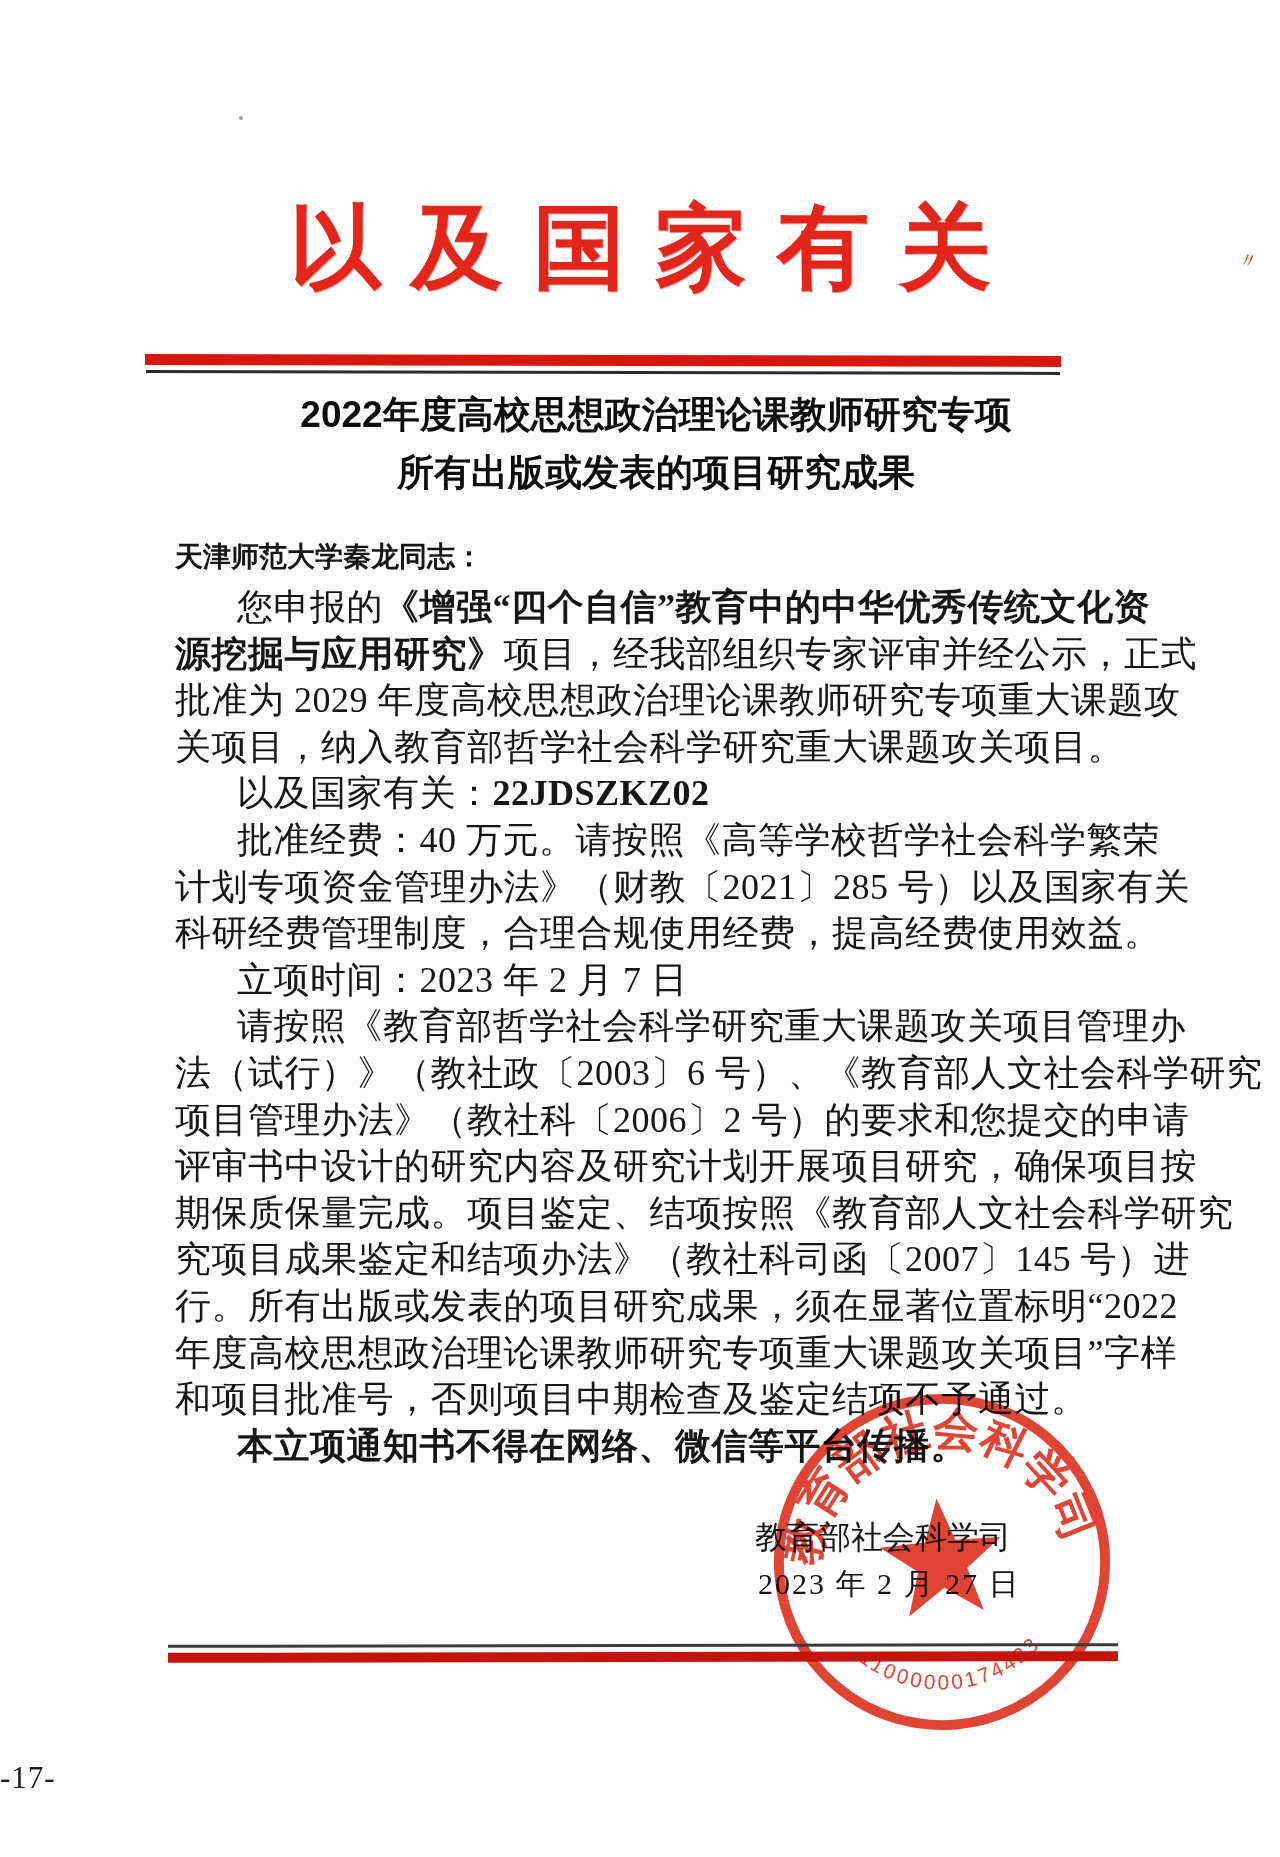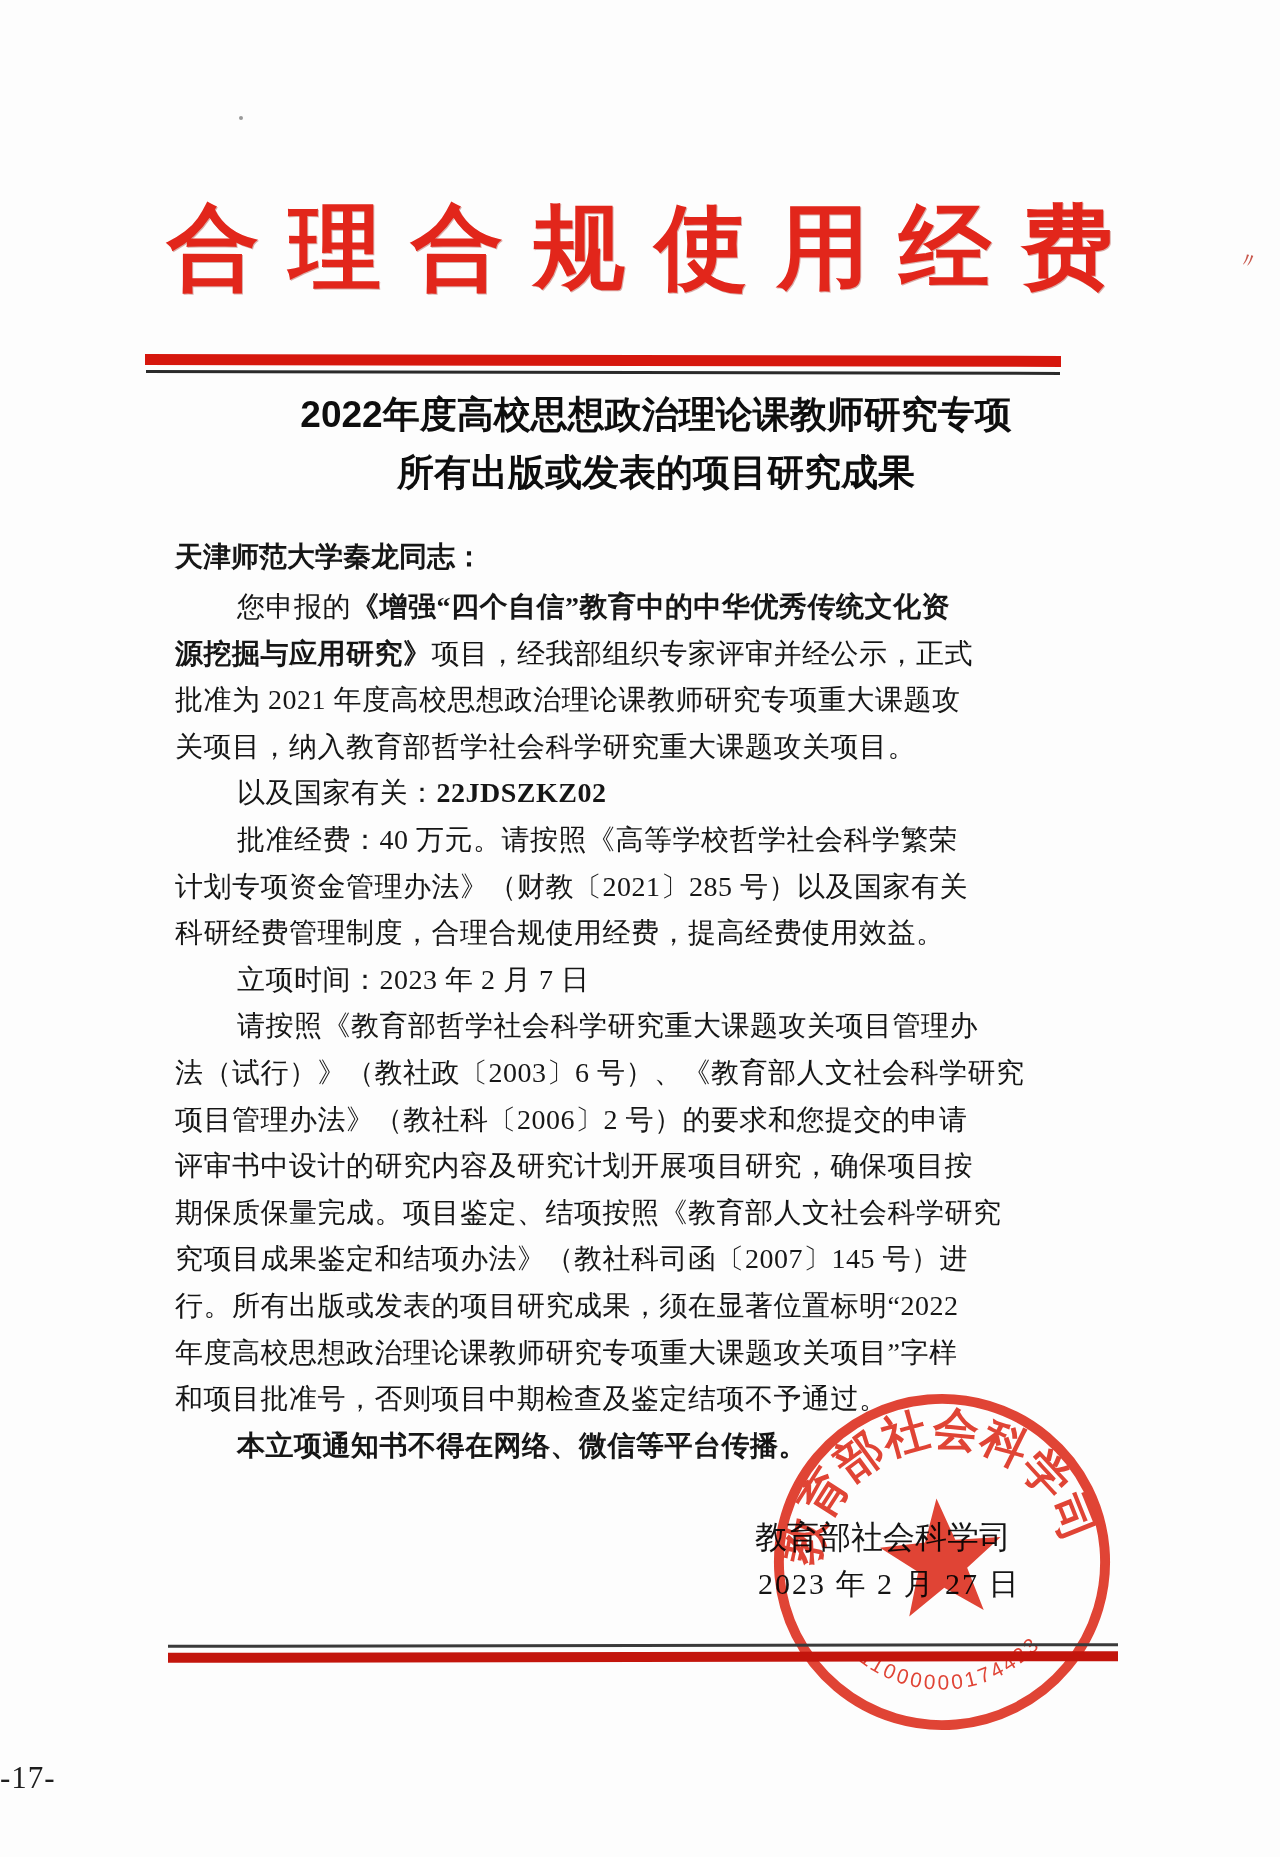--- a/index.html
+++ b/index.html
@@ -39,21 +39,21 @@
     margin-left:16px;
   }
   
   .salutation{
     position:absolute;left:175px;top:538px;
     font-size:28px;font-weight:700;
     white-space:nowrap;
   }
   .body-text{
     position:absolute;left:175px;top:584px;width:750px;
-    font-size:28px;line-height:46.6px;
+    font-size:36px;line-height:46.6px;
     letter-spacing:.5px;
     white-space:nowrap;
   }
   .bline{height:46.6px;}
   .bline.indent{padding-left:62px;}
   .bline .bold{font-weight:700;}
   
   .sig-org{
     position:absolute;left:750px;top:1516px;width:266px;
     text-align:center;font-size:32px;white-space:nowrap;color:#141414;
@@ -81,39 +81,39 @@
     position:absolute;left:1237px;top:246px;
     color:#c8584d;font-size:22px;transform:rotate(12deg);
   }
   .speck{position:absolute;left:239px;top:116px;width:4px;height:4px;border-radius:50%;background:#9a9a9a;}
 </style>
 </head>
 <body>
 
 <div class="page">
 
-  <div class="masthead">合理合规使用经费</div>
+  <div class="masthead">以及国家有关</div>
 
   <div class="rule rule-red-top"></div>
   <div class="rule rule-black-top"></div>
 
   <div class="tick-artifact">〃</div>
   <div class="speck"></div>
 
   <div class="doc-title">
     <div>2022年度高校思想政治理论课教师研究专项</div>
     <div>所有出版或发表的项目研究成果</div>
   </div>
 
   <div class="salutation">天津师范大学秦龙同志：</div>
 
   <div class="body-text" id="body-lines">
       <div class="bline indent"><span>您申报的</span><span class="bold">《增强“四个自信”教育中的中华优秀传统文化资</span></div>
       <div class="bline"><span class="bold">源挖掘与应用研究》</span><span>项目，经我部组织专家评审并经公示，正式</span></div>
-      <div class="bline"><span>批准为 2021 年度高校思想政治理论课教师研究专项重大课题攻</span></div>
+      <div class="bline"><span>批准为 2029 年度高校思想政治理论课教师研究专项重大课题攻</span></div>
       <div class="bline"><span>关项目，纳入教育部哲学社会科学研究重大课题攻关项目。</span></div>
       <div class="bline indent"><span>以及国家有关：</span><span class="bold">22JDSZKZ02</span></div>
       <div class="bline indent"><span>批准经费：40 万元。请按照《高等学校哲学社会科学繁荣</span></div>
       <div class="bline"><span>计划专项资金管理办法》（财教〔2021〕285 号）以及国家有关</span></div>
       <div class="bline"><span>科研经费管理制度，合理合规使用经费，提高经费使用效益。</span></div>
       <div class="bline indent"><span>立项时间：2023 年 2 月 7 日</span></div>
       <div class="bline indent"><span>请按照《教育部哲学社会科学研究重大课题攻关项目管理办</span></div>
       <div class="bline"><span>法（试行）》（教社政〔2003〕6 号）、《教育部人文社会科学研究</span></div>
       <div class="bline"><span>项目管理办法》（教社科〔2006〕2 号）的要求和您提交的申请</span></div>
       <div class="bline"><span>评审书中设计的研究内容及研究计划开展项目研究，确保项目按</span></div>

